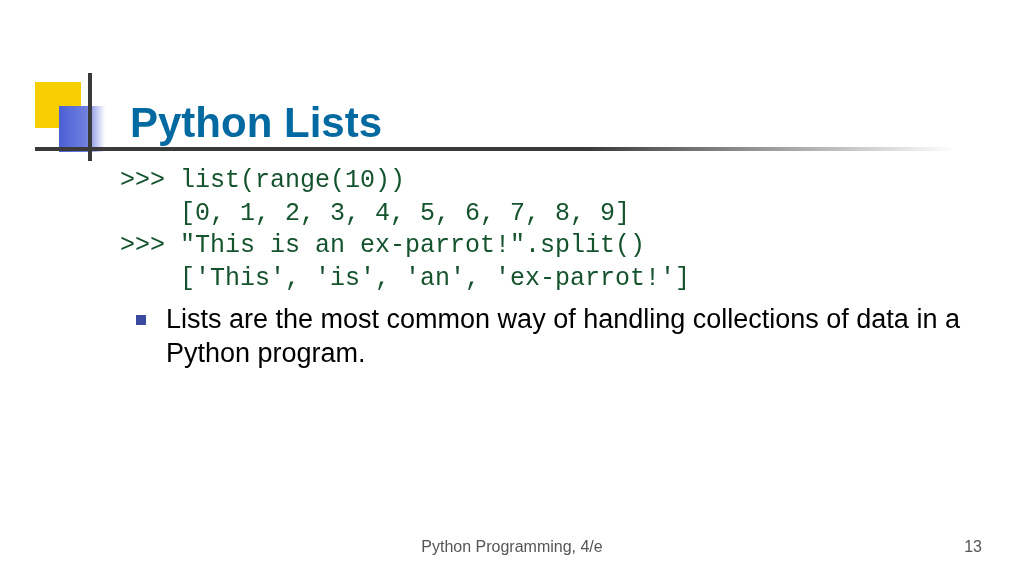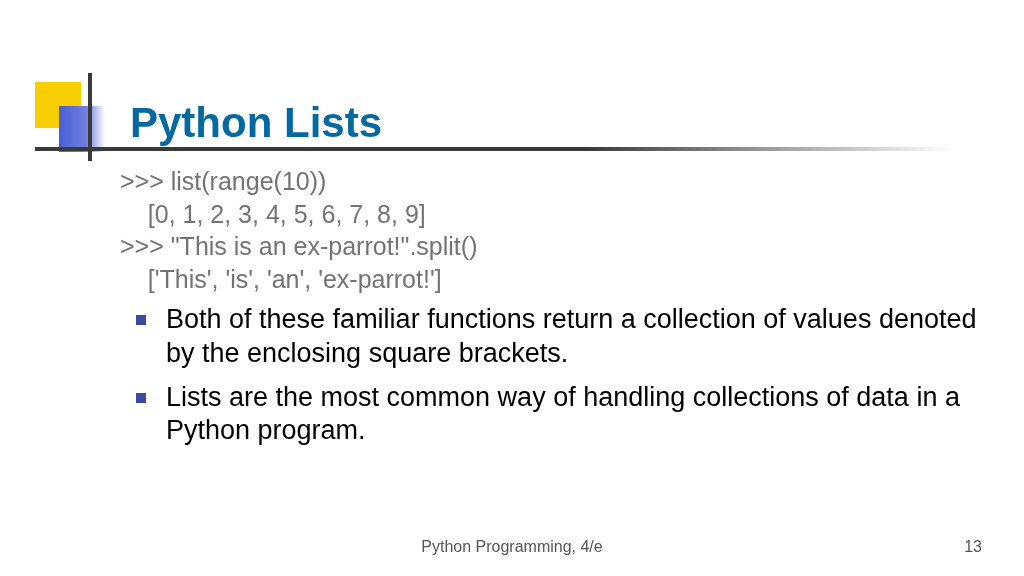--- a/index.html
+++ b/index.html
@@ -59,23 +59,23 @@
     color: #0369a1;
     font-weight: bold;
   }
   .content {
     position: absolute;
     top: 165px;
     left: 120px;
     width: 870px;
   }
   .code {
-    font-family: Liberation Sans, sans-serif;
+    font-family: Liberation Mono, monospace;
     font-size: 25px;
-    color: #737373;
+    color: #14532d;
     line-height: 1.3;
     white-space: pre;
     margin-bottom: 8px;
   }
   .bullets {
     list-style: none;
     padding: 0;
     margin: 8px 0 0 16px;
   }
   .bullets li {
@@ -125,19 +125,18 @@
 <div class="vline"></div>
 
 <div class="title">Python Lists</div>
 
 <div class="content">
   <div class="code"><span>&gt;&gt;&gt; list(range(10))</span>
 <span>    [0, 1, 2, 3, 4, 5, 6, 7, 8, 9]</span>
 <span>&gt;&gt;&gt; "This is an ex-parrot!".split()</span>
 <span>    ['This', 'is', 'an', 'ex-parrot!']</span></div>
   <ul class="bullets">
-    <li>Both of these familiar functions return a collection of values denoted by the enclosing square brackets.</li>
     <li>Lists are the most common way of handling collections of data in a Python program.</li>
   </ul>
 </div>
 
 <div class="footer-text">Python Programming, 4/e</div>
 <div class="page-num">13</div>
 
 </body></html>

